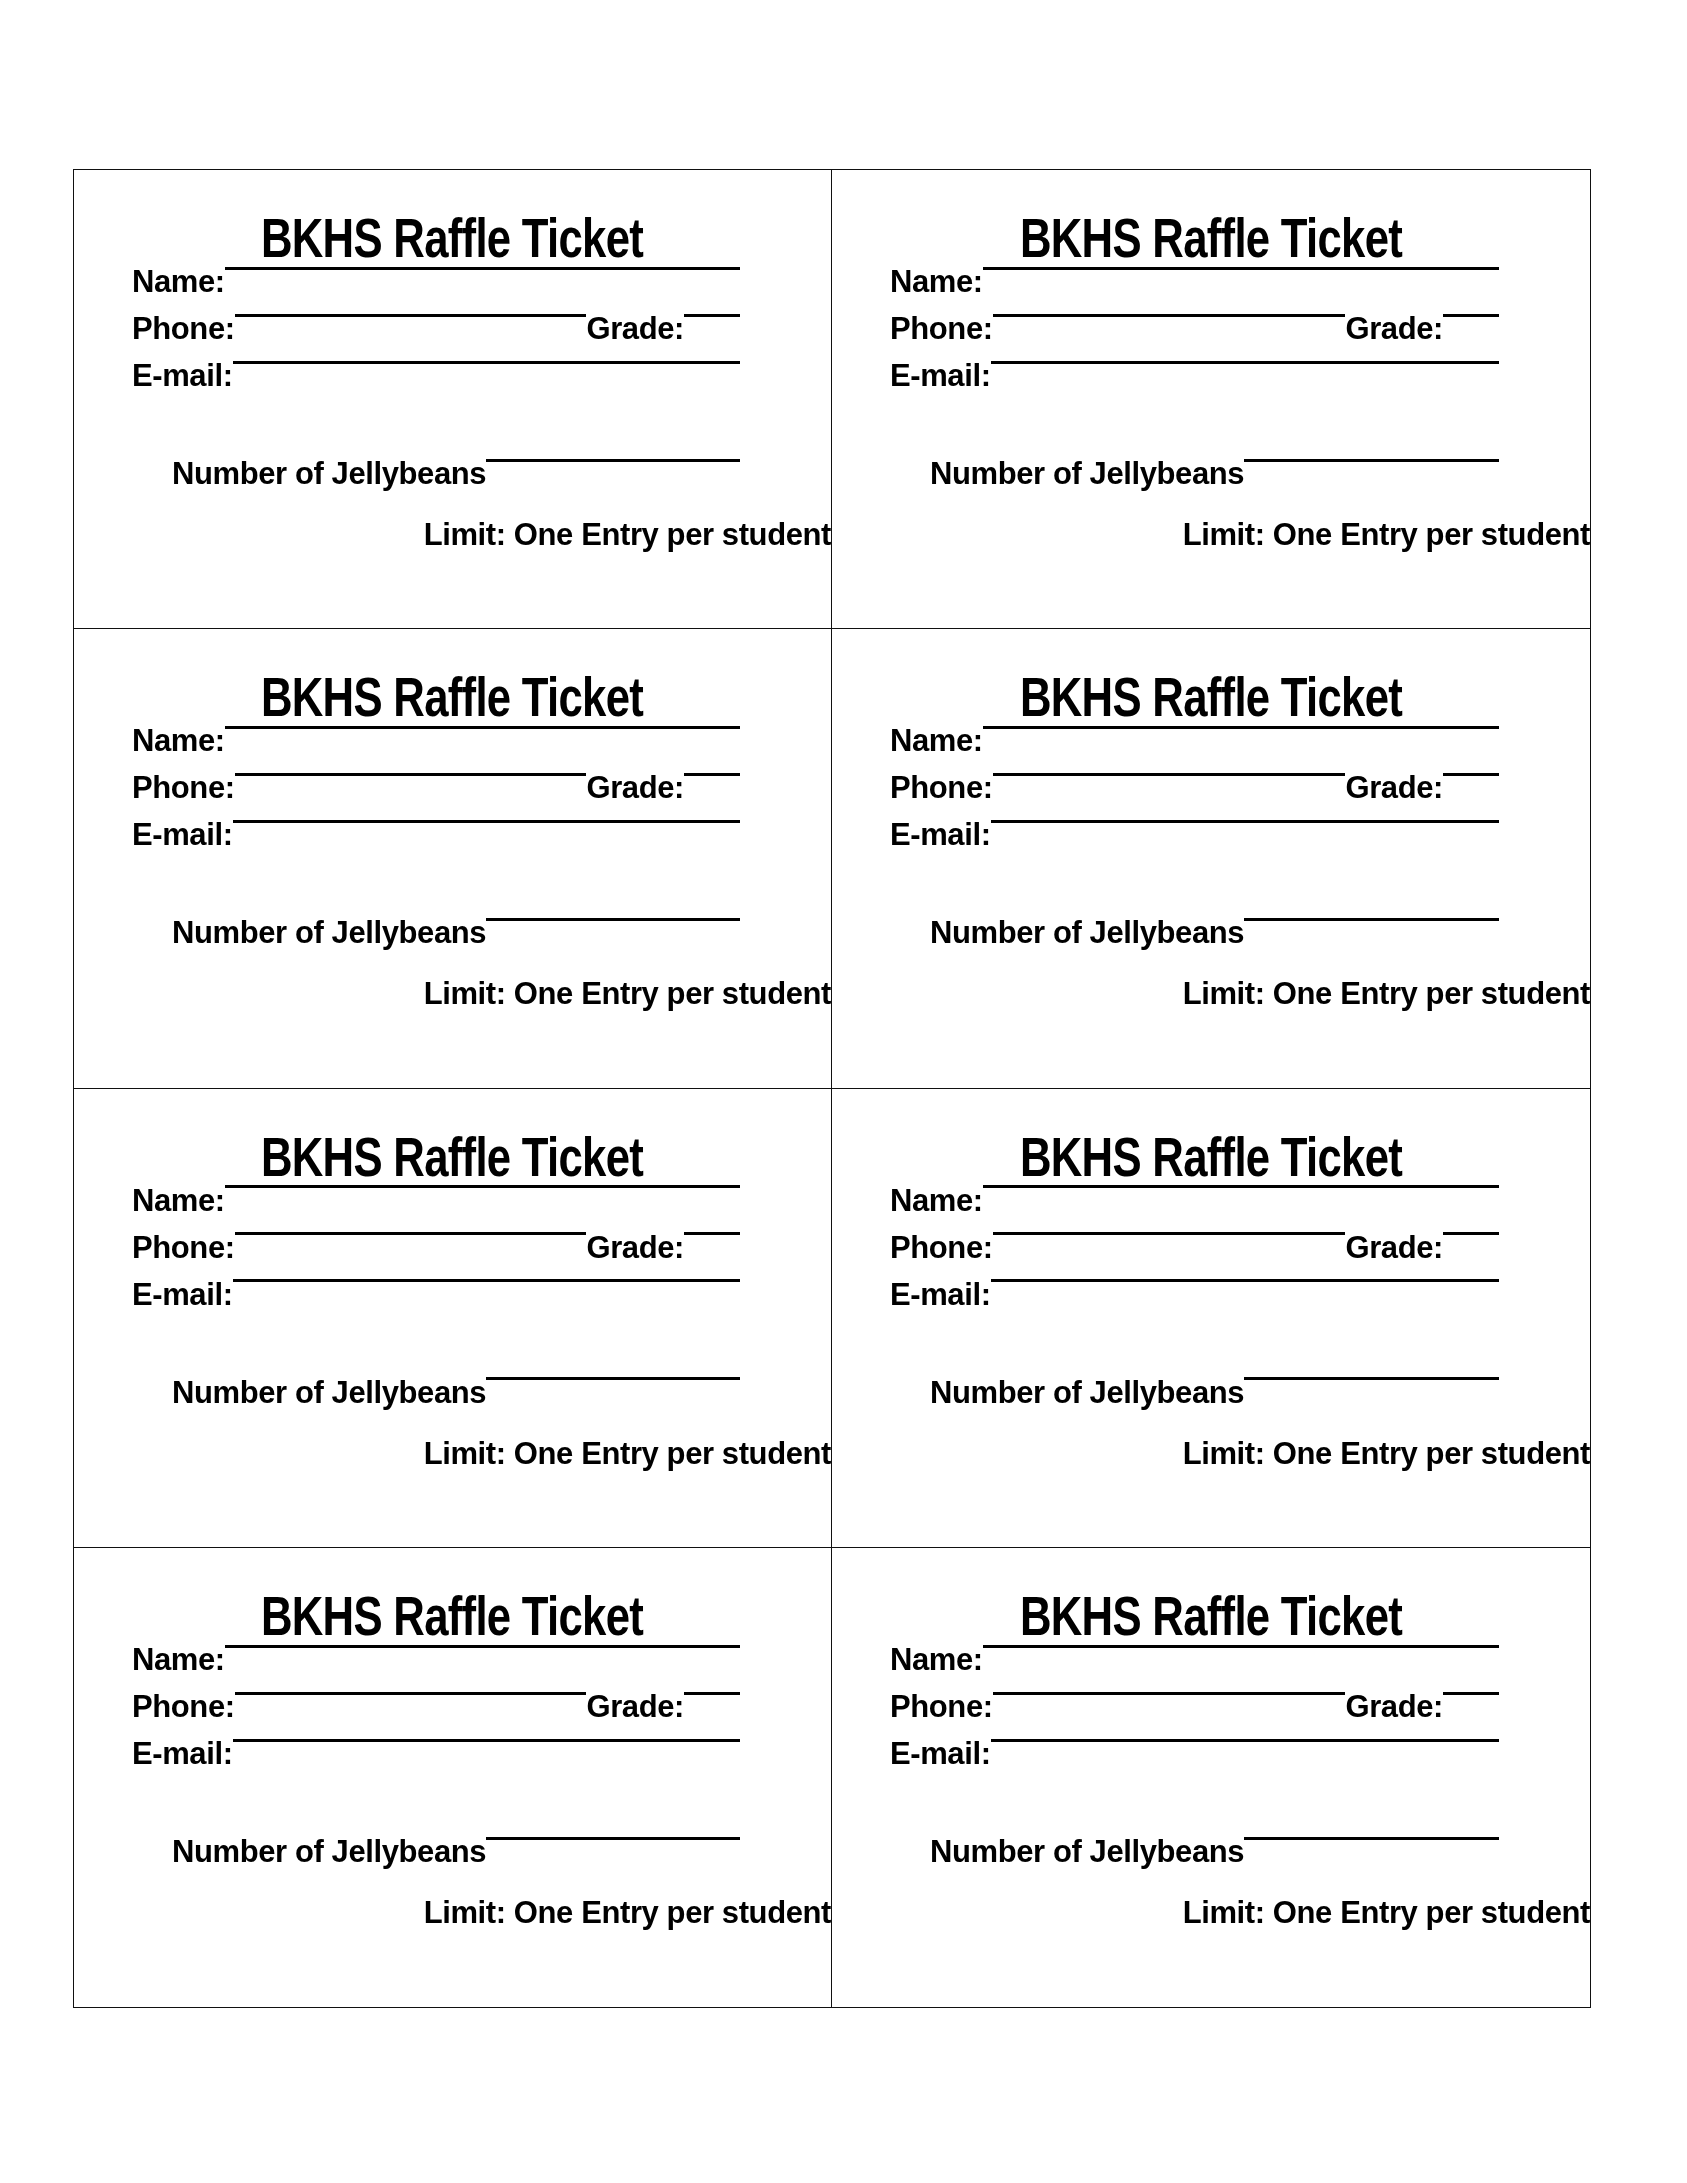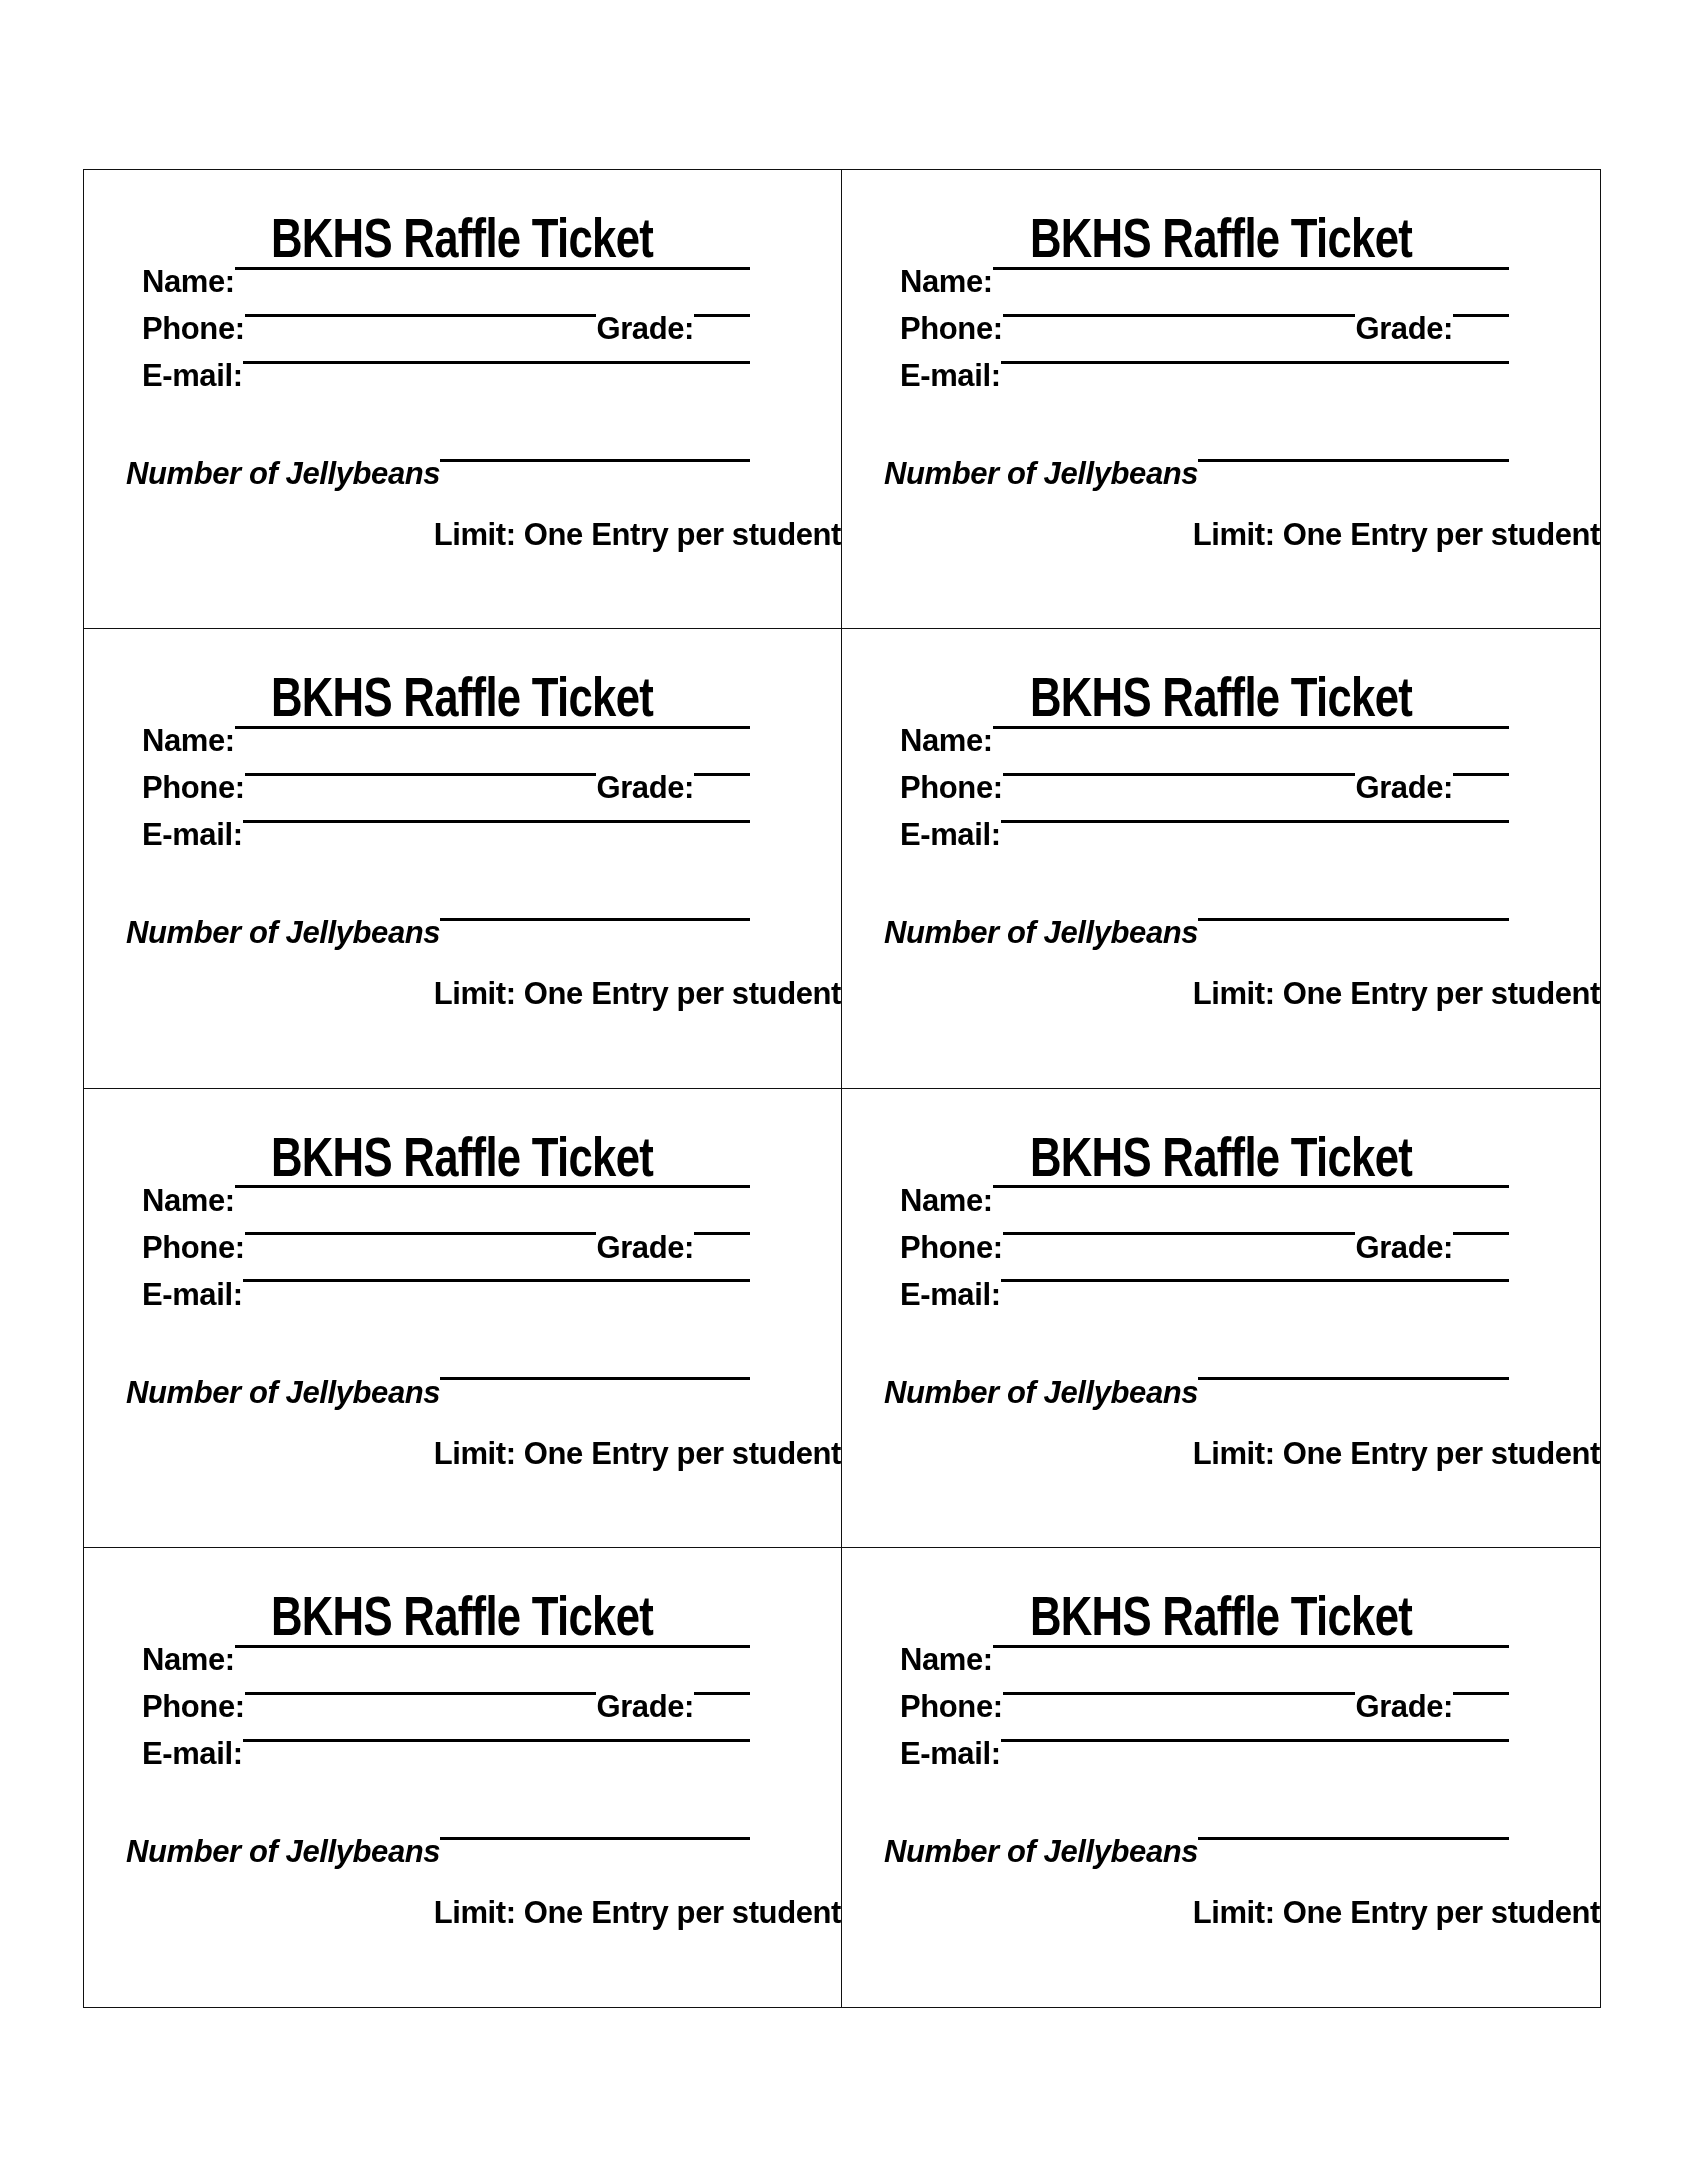--- a/index.html
+++ b/index.html
@@ -12,21 +12,21 @@
     width: 1687px;
     height: 2184px;
     background: #ffffff;
     font-family: "Liberation Sans", sans-serif;
     font-weight: 700;
     color: #000000;
     overflow: hidden;
   }
   .grid {
     position: absolute;
-    left: 83px;
+    left: 73px;
     top: 169px;
     width: 1518px;
     height: 1839px;
     box-sizing: border-box;
     border: 1.7px solid #111111;
     display: grid;
     grid-template-columns: 1fr 1fr;
     grid-template-rows: repeat(4, 1fr);
   }
   .cell {
@@ -65,23 +65,22 @@
     flex: 1 1 auto;
     border-bottom: 3.5px solid #000000;
     height: 0.9px;
   }
   .short {
     flex: 0 0 56px;
     border-bottom: 3.5px solid #000000;
     height: 0.9px;
   }
   .row.jelly {
-    margin-left: 42px;
+    margin-left: 98px;
     margin-top: 51px;
-    font-style: italic;
   }
   .limit {
     margin-top: 12.2px;
     text-align: right;
     font-size: 31px;
     line-height: 35px;
     letter-spacing: -0.4px;
     white-space: nowrap;
   }
 </style>

